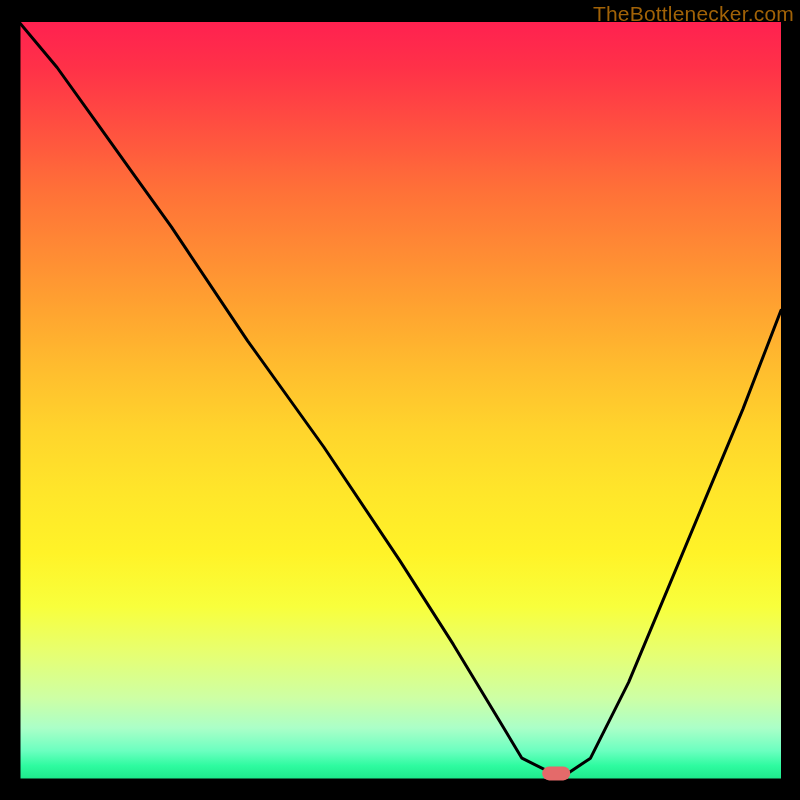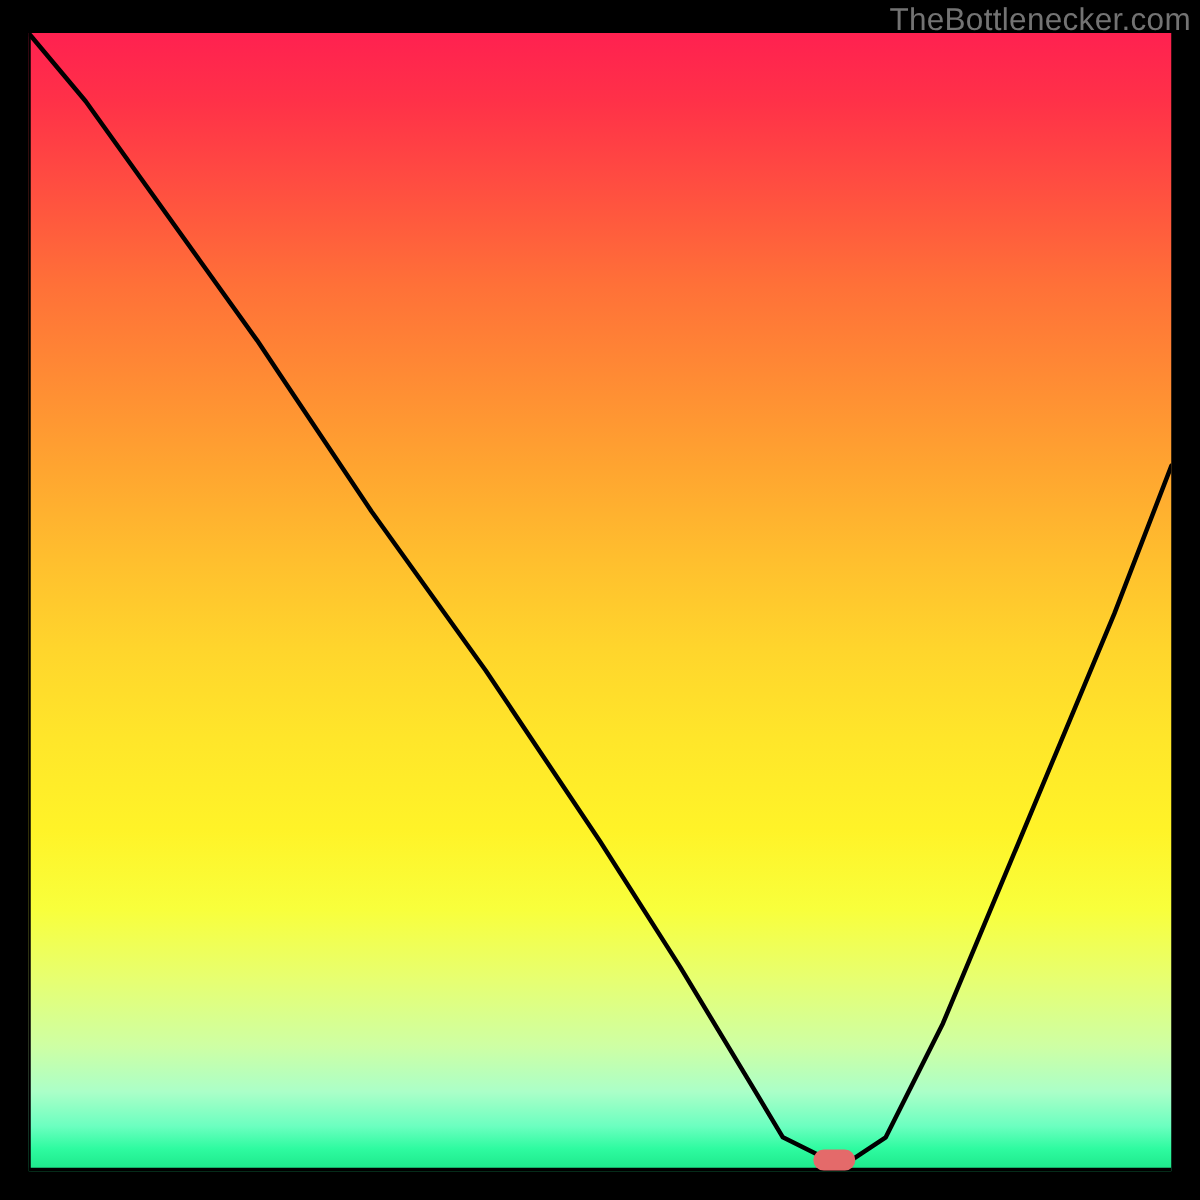--- a/index.html
+++ b/index.html
@@ -13,21 +13,21 @@
   .stage {
     position: relative;
     width: 800px;
     height: 800px;
     background: #000;
   }
   .watermark {
     position: absolute;
     top: 2px;
     right: 6px;
-    color: #737373;
+    color: #a16207;
     font-size: 21px;
     letter-spacing: 0.2px;
     z-index: 10;
   }
   .plot {
     position: absolute;
     left: 19px;
     top: 22px;
     width: 762px;
     height: 759px;

